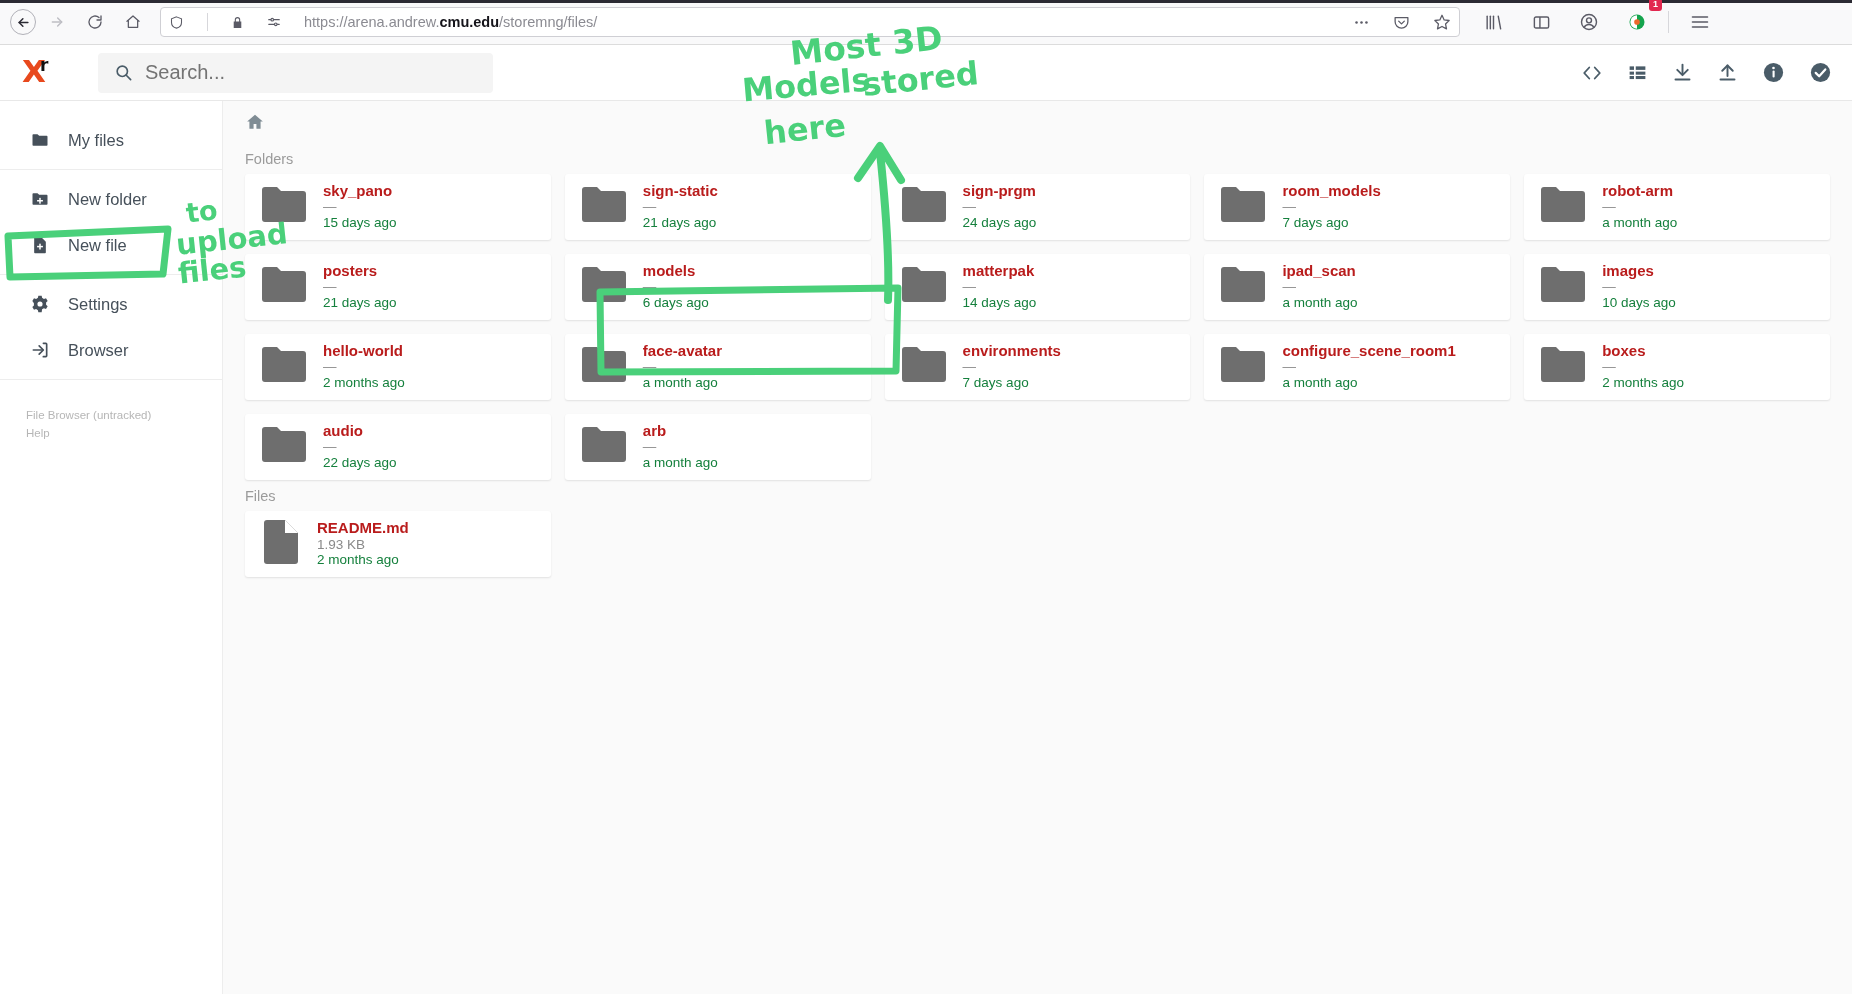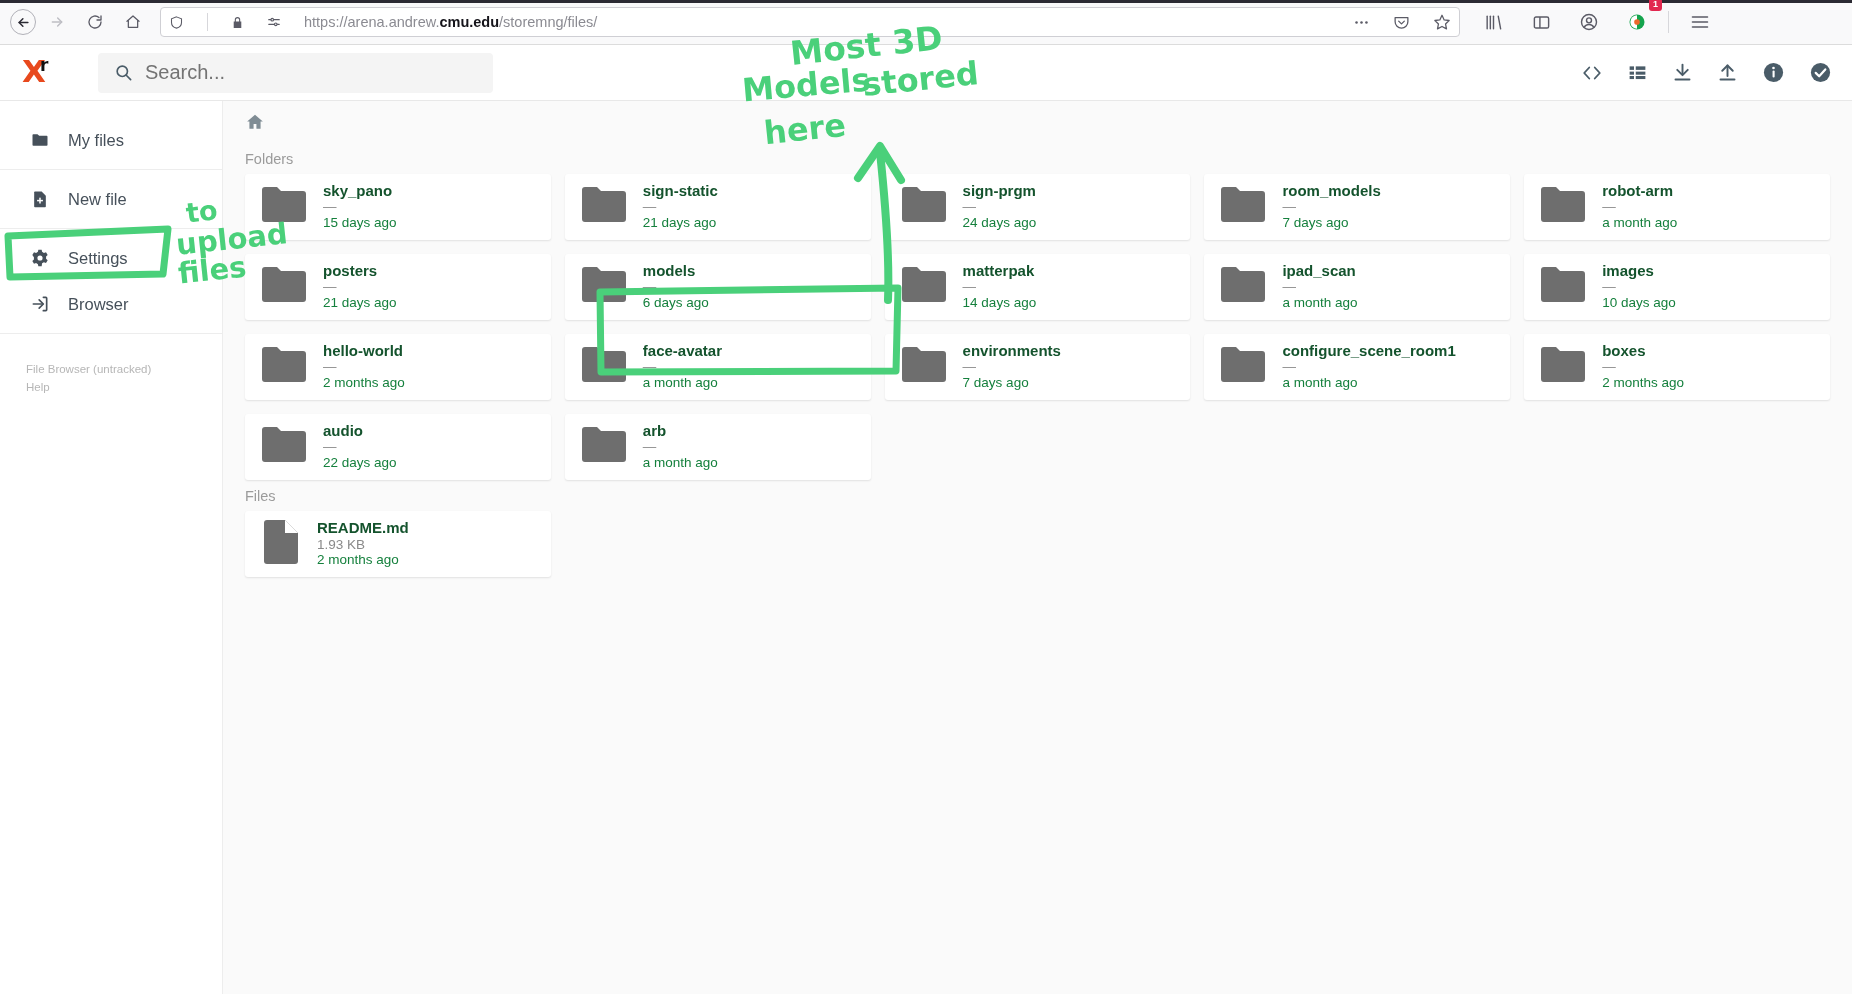--- a/index.html
+++ b/index.html
@@ -177,21 +177,21 @@
     display: flex;
     align-items: center;
     gap: 16px;
     padding: 0 16px;
     box-shadow: 0 1px 2px rgba(0,0,0,0.10);
     cursor: pointer;
     overflow: hidden;
   }
   .card .meta { min-width: 0; }
   .card .name {
-    font-size: 15px; font-weight: 700; color: #14532d;
+    font-size: 15px; font-weight: 700; color: #b91c1c;
     white-space: nowrap; overflow: hidden; text-overflow: ellipsis;
     line-height: 1.15;
   }
   .card .size { font-size: 13.5px; color: #8a8a8a; line-height: 1.15; }
   .card .date { font-size: 13.5px; color: #15803d; line-height: 1.25; }
   .folder-icon { flex: 0 0 auto; }
   .file-icon { flex: 0 0 auto; }
   .files-grid { padding-bottom: 20px; }
   .card.file .name { margin-bottom: 1px; }
 
@@ -395,20 +395,30 @@
         <span class="ico">
           <svg width="20" height="20" viewBox="0 0 24 24" fill="currentColor">
               <path d="M3 6a1 1 0 0 1 1-1h5l2 2h9a1 1 0 0 1 1 1v10a1 1 0 0 1-1 1H4a1 1 0 0 1-1-1z"></path>
             </svg>
         </span>
         <span>My files</span>
       </div>
     </div>
 
     <div class="side-group">
+      <div class="side-item">
+        <span class="ico">
+          <svg width="20" height="20" viewBox="0 0 24 24" fill="currentColor">
+              <path d="M3 6a1 1 0 0 1 1-1h5l2 2h9a1 1 0 0 1 1 1v10a1 1 0 0 1-1 1H4a1 1 0 0 1-1-1z"></path>
+              <rect x="11.1" y="10.6" width="1.8" height="7" fill="#fff"></rect>
+              <rect x="8.5" y="13.2" width="7" height="1.8" fill="#fff"></rect>
+            </svg>
+        </span>
+        <span>New folder</span>
+      </div>
       <div class="side-item">
         <span class="ico">
           <svg width="20" height="20" viewBox="0 0 24 24" fill="currentColor">
               <path d="M6 3h8l5 5v13a1 1 0 0 1-1 1H6a1 1 0 0 1-1-1V4a1 1 0 0 1 1-1z"></path>
               <rect x="11.1" y="10.4" width="1.8" height="7" fill="#fff"></rect>
               <rect x="8.5" y="13" width="7" height="1.8" fill="#fff"></rect>
             </svg>
         </span>
         <span>New file</span>
       </div>

